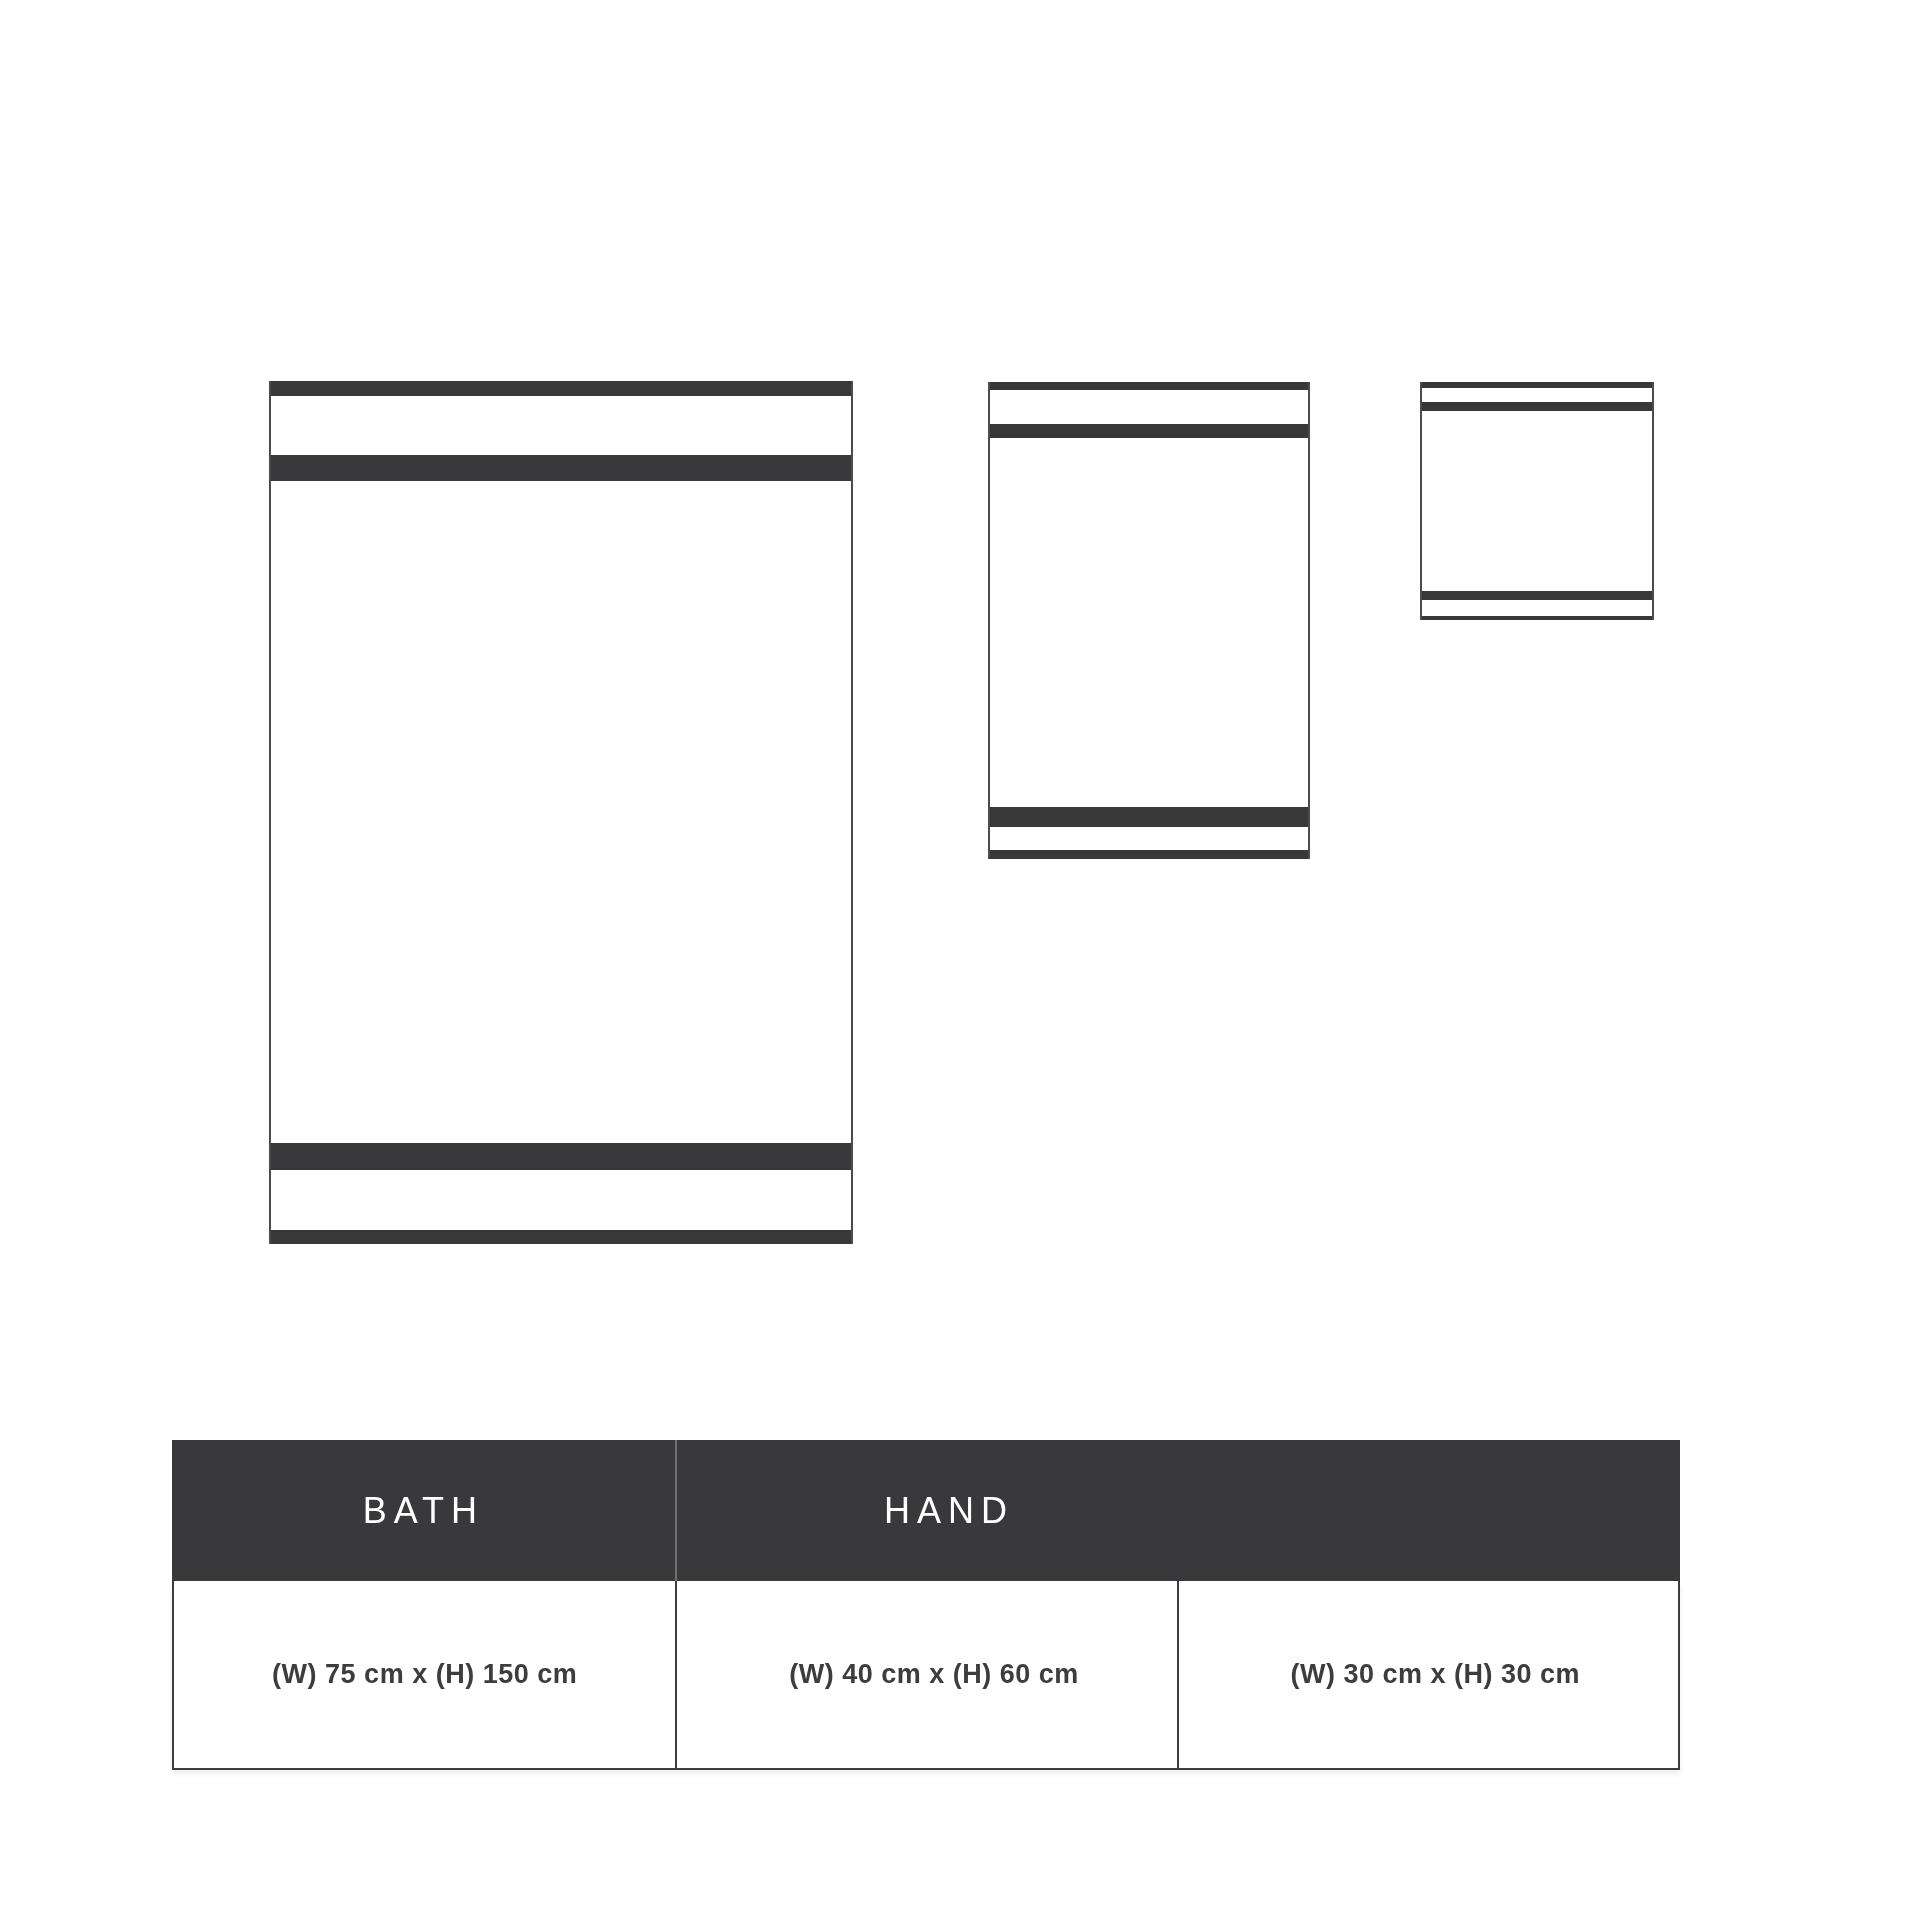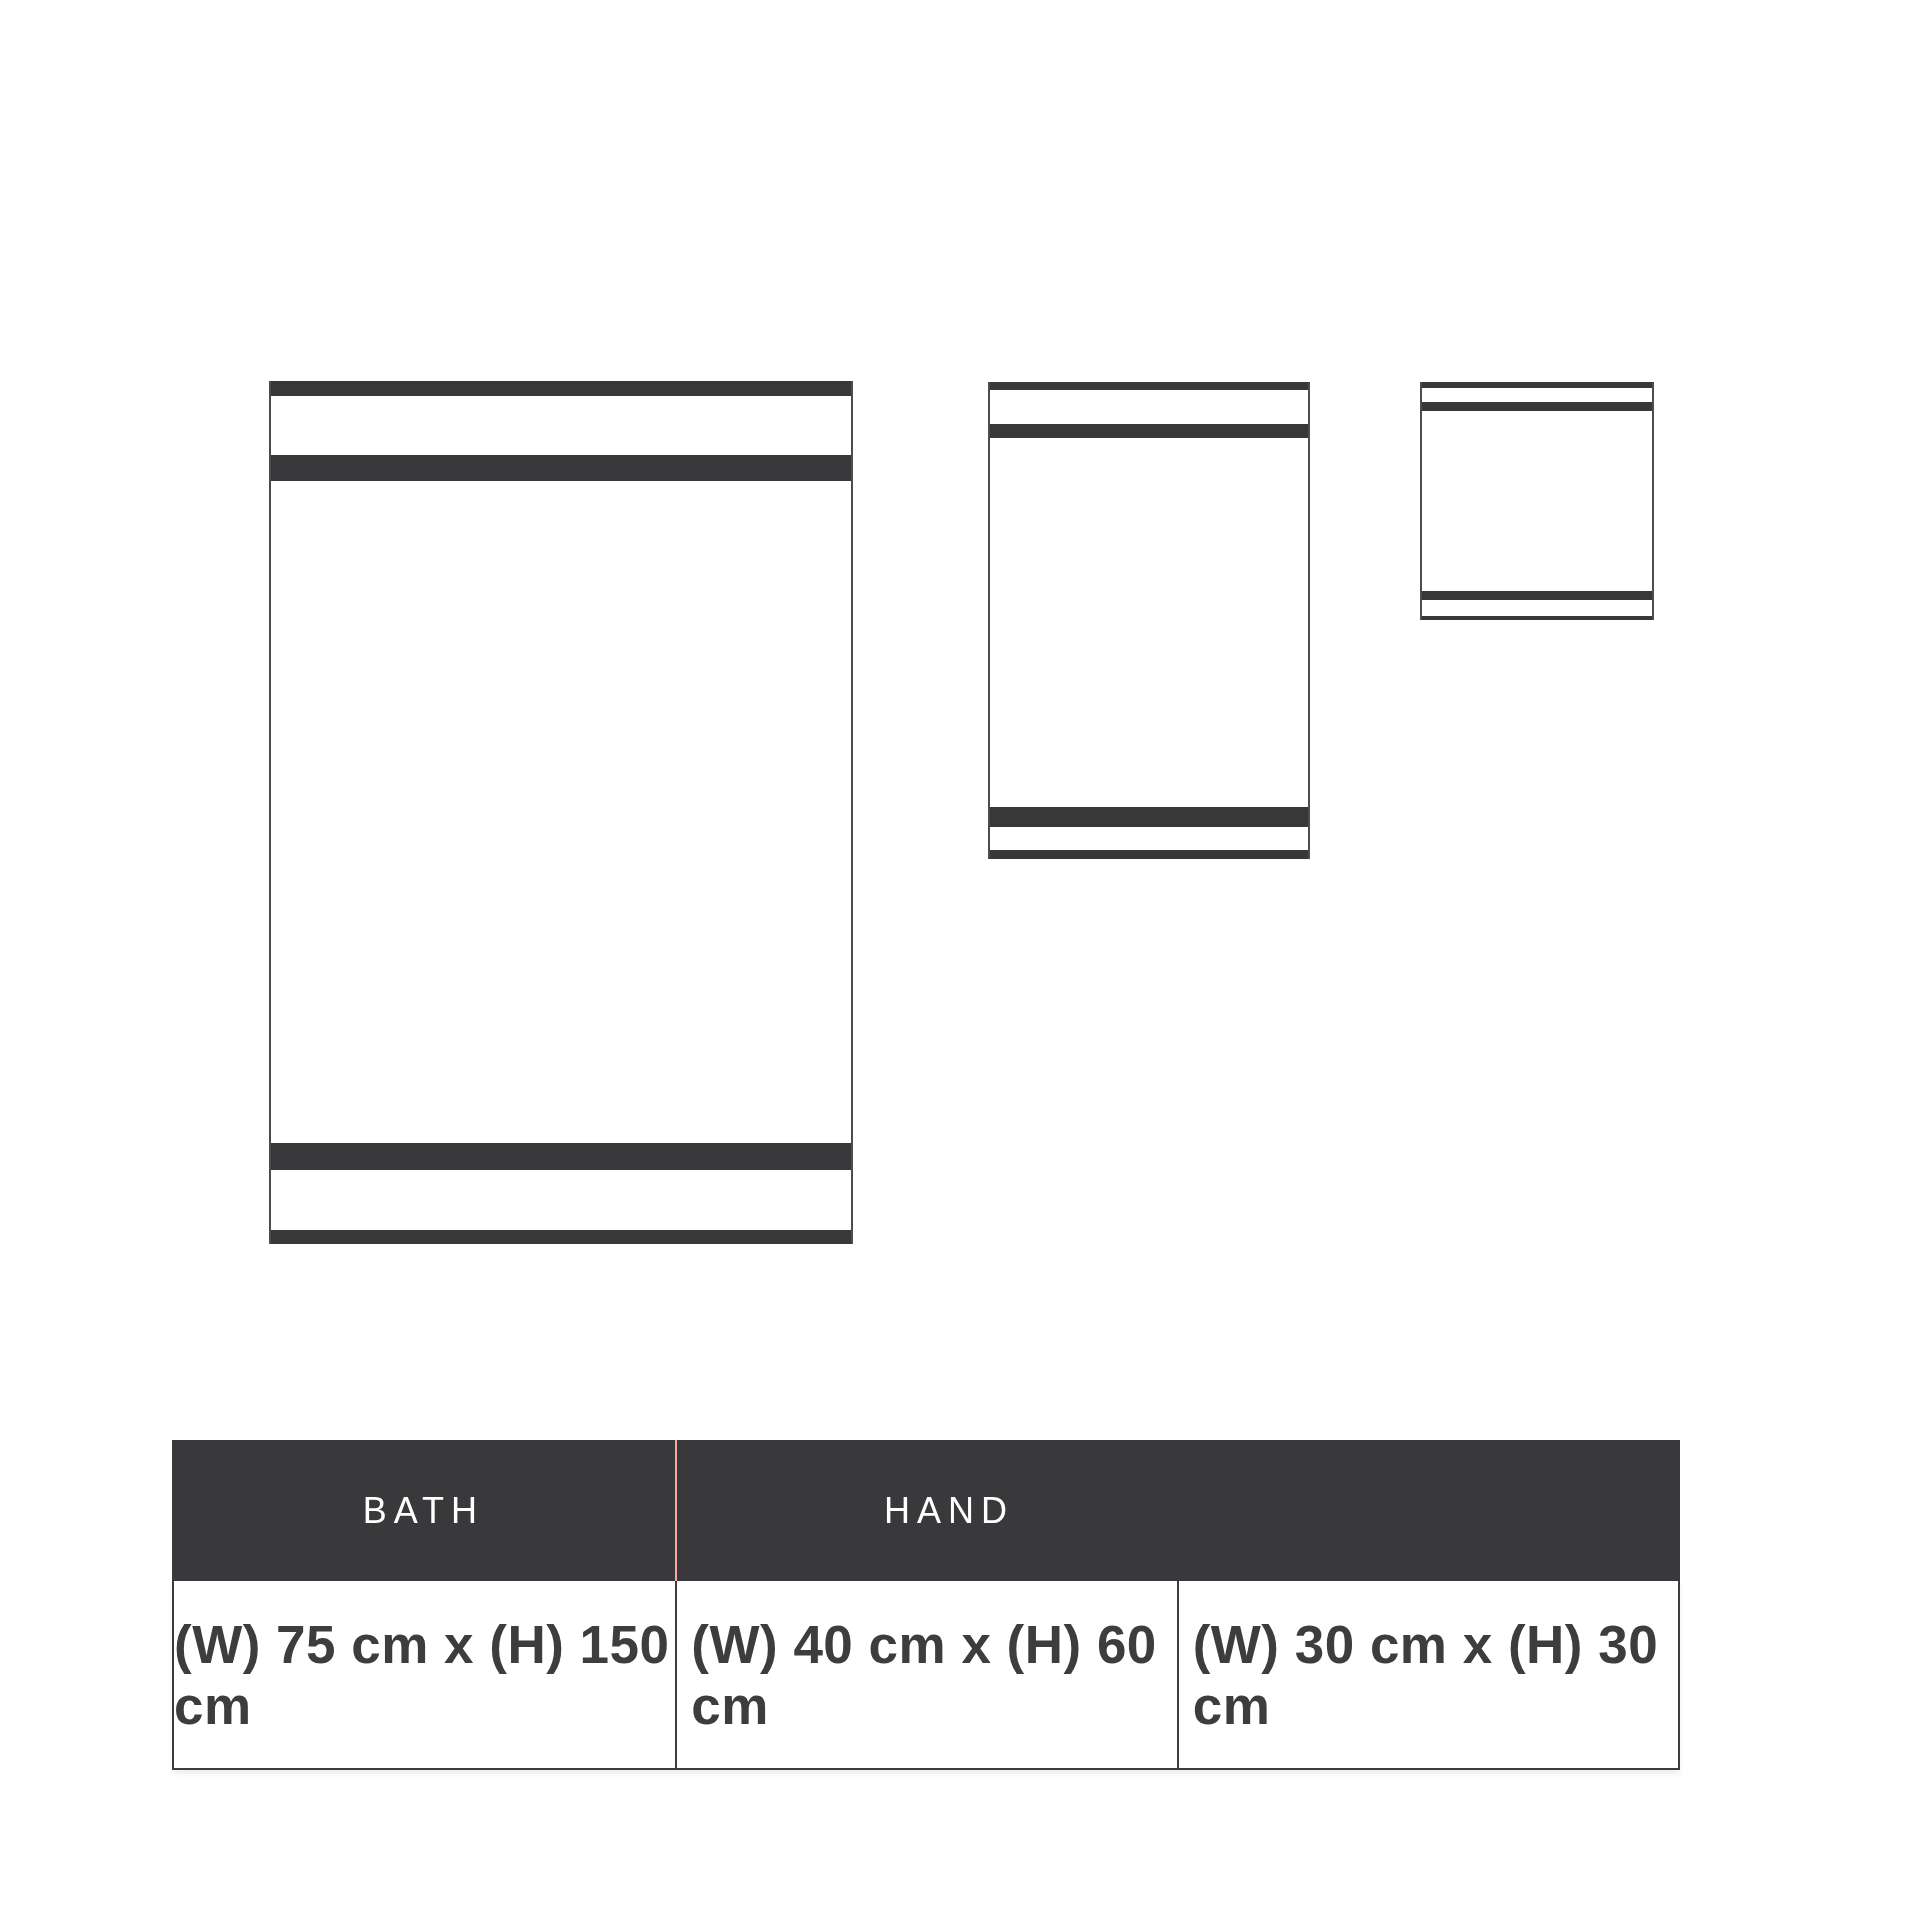--- a/index.html
+++ b/index.html
@@ -36,29 +36,29 @@
   
   .size-table{position:absolute;left:172px;top:1440px;width:1508px;}
   .size-table .head{
     display:grid;grid-template-columns:repeat(3,1fr);height:141px;background:#39393b;
   }
   .size-table .head .cell{
     display:flex;align-items:center;justify-content:center;
     color:#ffffff;font-size:36px;font-weight:400;letter-spacing:7px;
     box-sizing:border-box;
   }
-  .size-table .head .cell + .cell{border-left:2px solid #fca5a5;padding-left:44px;}
+  .size-table .head .cell + .cell{border-left:2px solid #737373;padding-left:44px;}
   .size-table .body{
     display:grid;grid-template-columns:repeat(3,1fr);height:187px;background:#ffffff;
     border:2.5px solid #3d3d3f;border-top:none;
     box-shadow:0 4px 6px rgba(0,0,0,0.07);
   }
   .size-table .body .cell{
     display:flex;align-items:center;justify-content:center;
-    color:#3d3d3f;font-size:53px;font-weight:700;letter-spacing:0.5px;
+    color:#3d3d3f;font-size:27px;font-weight:700;letter-spacing:0.5px;
     box-sizing:border-box;
   }
   .size-table .body .cell + .cell{border-left:2px solid #3d3d3f;padding-left:14px;}
 </style>
 </head>
 <body>
 
 <div class="canvas">
 
   <div class="towel bath">

